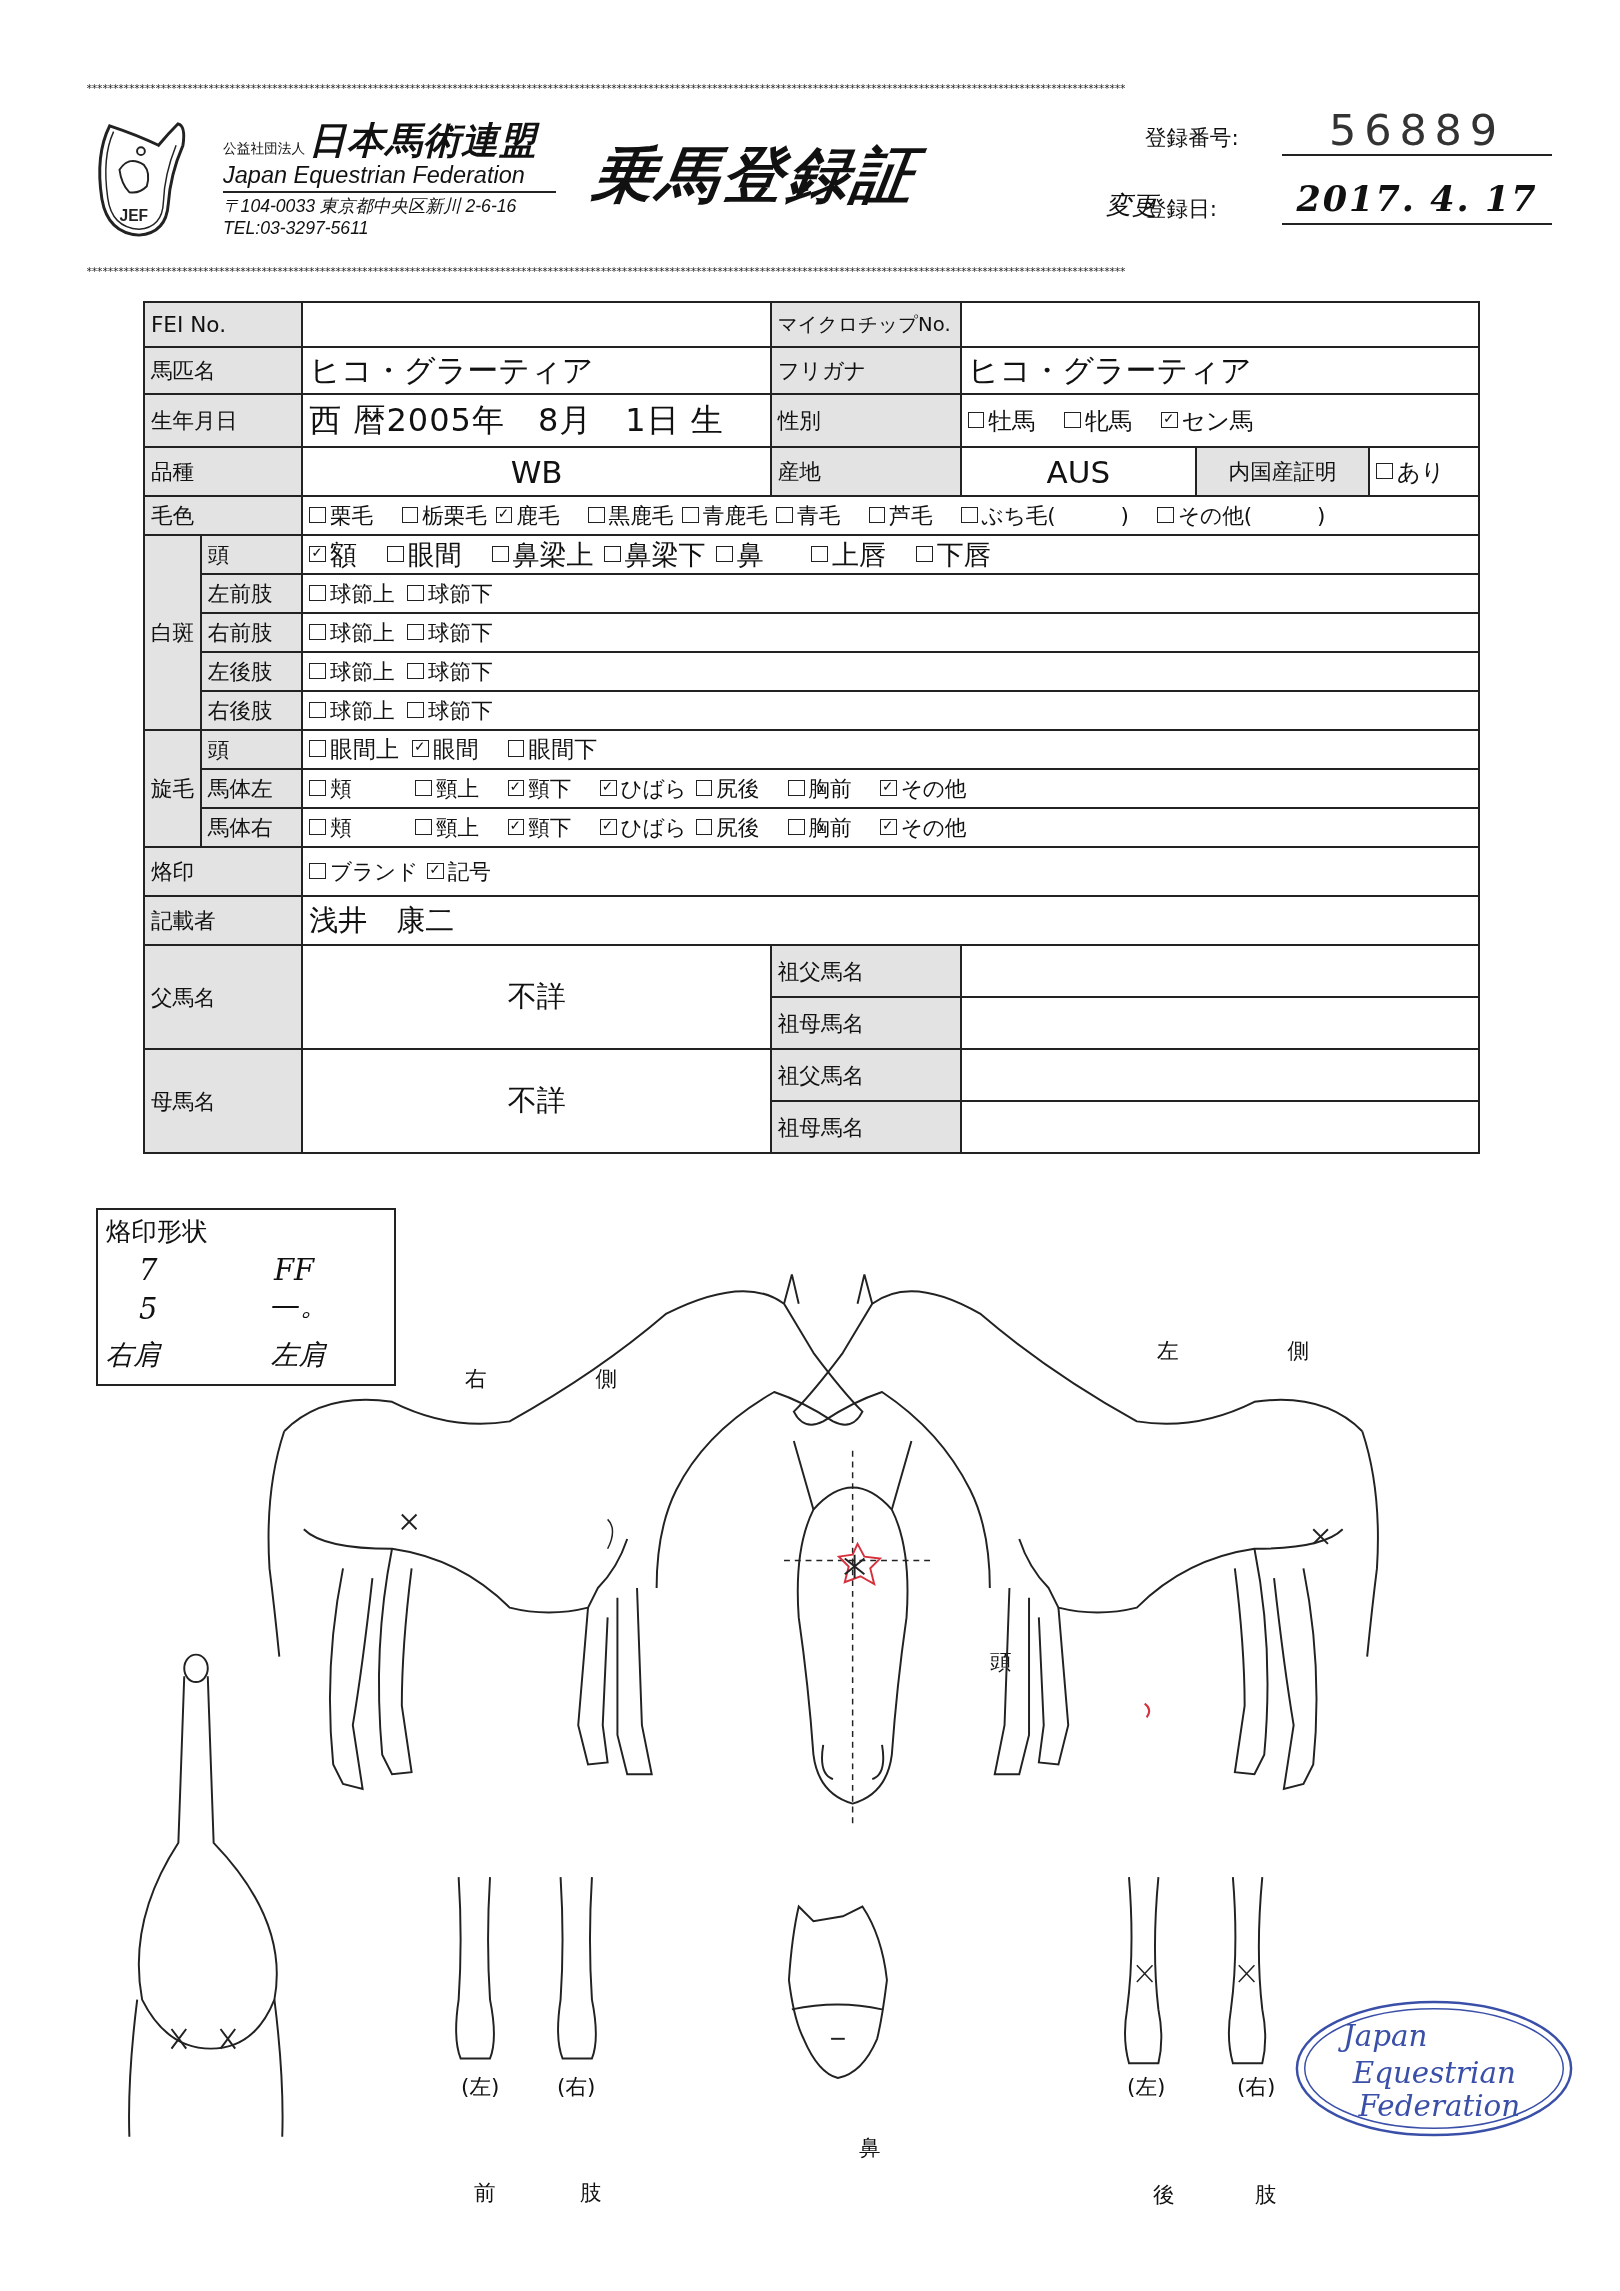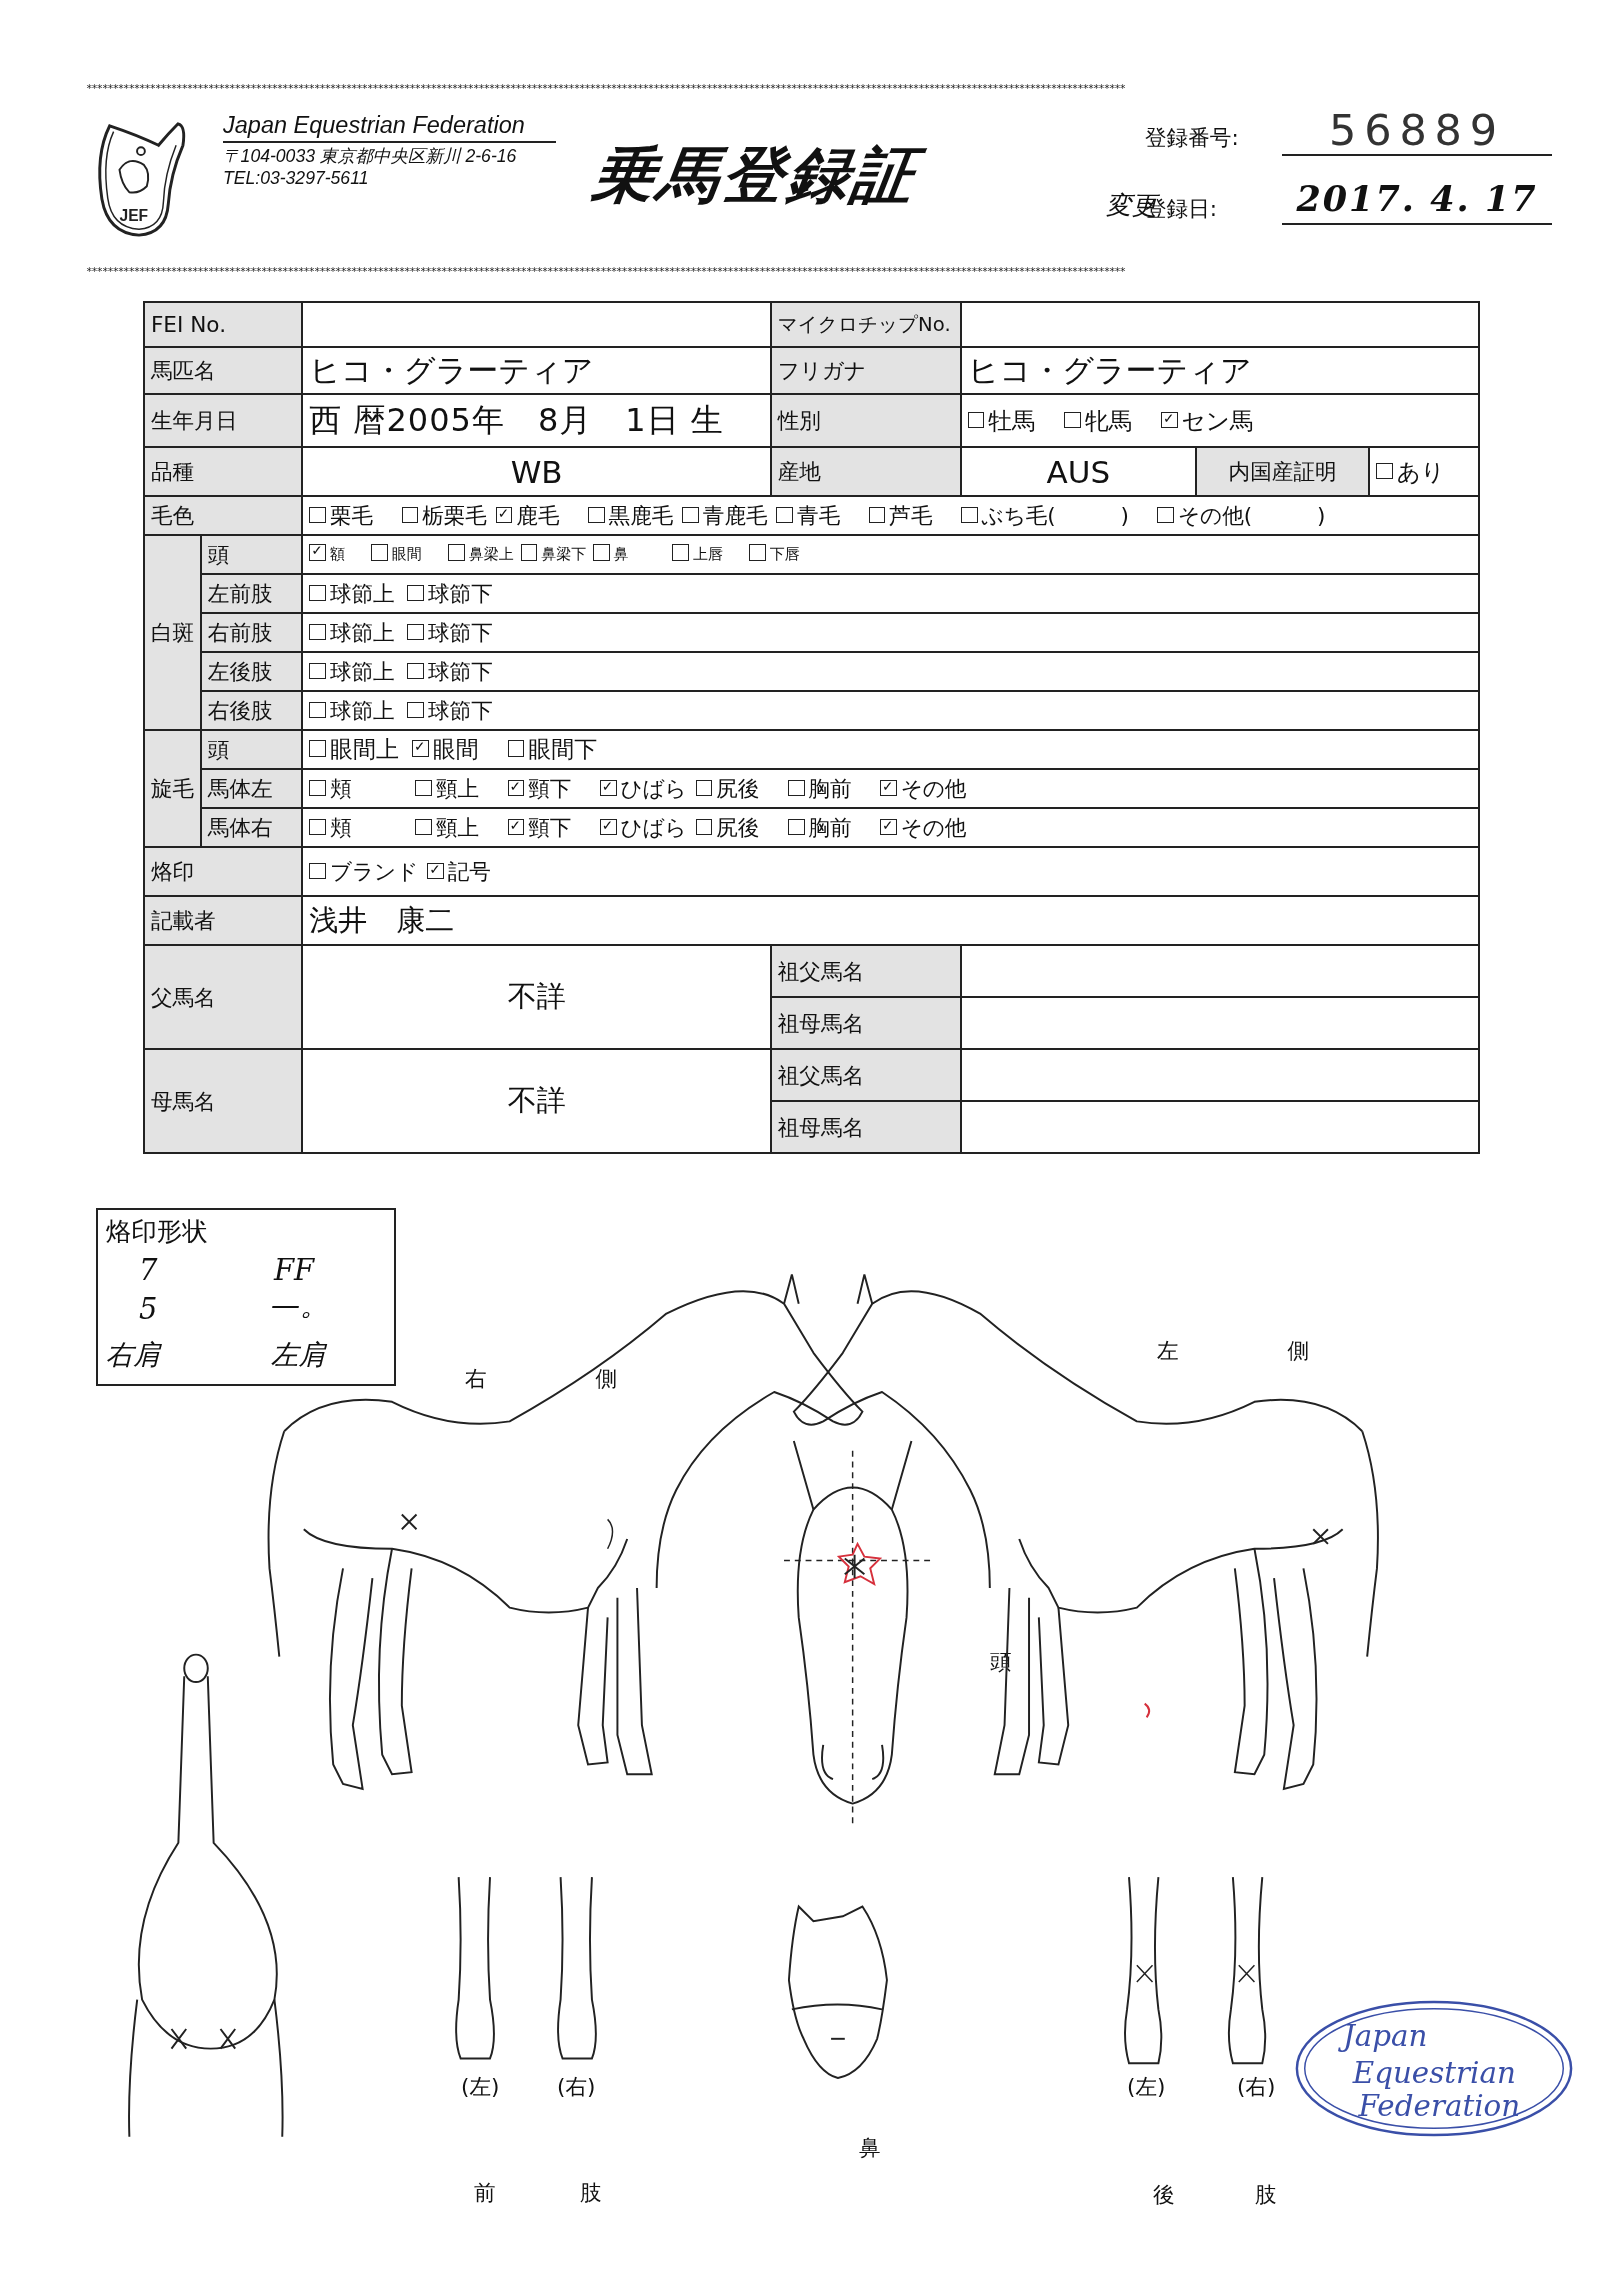--- a/index.html
+++ b/index.html
@@ -49,20 +49,23 @@
   <svg width="98" height="125" viewBox="0 0 100 128">
     <path d="M20 10 Q5 40 12 85 Q18 120 50 122 Q78 120 80 90 Q82 60 95 30 Q98 10 90 8 Q80 18 70 30 Q50 20 20 10 Z" fill="none" stroke="#222" stroke-width="3"></path>
     <path d="M24 16 Q12 42 18 84 Q22 114 50 116 Q74 114 75 88 Q76 60 88 30" fill="none" stroke="#222" stroke-width="1.5"></path>
     <path d="M30 55 Q40 40 55 50 Q62 58 58 72 Q50 80 40 78 Q32 70 30 55 Z" fill="none" stroke="#222" stroke-width="2"></path>
     <circle cx="52" cy="36" r="4" fill="none" stroke="#222" stroke-width="2"></circle>
     <text x="30" y="108" font-family="Liberation Sans, sans-serif" font-size="16" font-weight="bold" fill="#222">JEF</text>
   </svg>
 </div>
 
 <div class="org">
+  <div class="jp">
+    <span>公益社団法人</span><b>日本馬術連盟</b>
+  </div>
   <div class="en">Japan Equestrian Federation</div>
   <div class="addr">〒104-0033 東京都中央区新川 2-6-16</div>
   <div class="addr">TEL:03-3297-5611</div>
 </div>
 
 <div class="title">乗馬登録証</div>
 
 <div class="reg regno">
   <span class="lbl">登録番号:</span>
   <span class="val">56889</span>
@@ -125,21 +128,21 @@
       <span class="opt"><span class="cb"></span><span>青毛</span></span>
       <span class="opt"><span class="cb"></span><span>芦毛</span></span>
       <span class="opt"><span class="cb"></span><span>ぶち毛(　　　)</span></span>
       <span class="opt" style="margin-right:0"><span class="cb"></span><span>その他(　　　)</span></span>
     </td>
   </tr>
 
   <tr style="height:31px">
     <td class="h" rowspan="5" style="text-align:center">白斑</td>
     <td class="h">頭</td>
-    <td colspan="5" style="font-size:15px">
+    <td colspan="5" style="font-size:27px">
       <span class="opt"><span class="cb on"></span><span>額</span></span>
       <span class="opt"><span class="cb"></span><span>眼間</span></span>
       <span class="opt" style="margin-right:2px"><span class="cb"></span><span>鼻梁上</span></span>
       <span class="opt" style="margin-right:2px"><span class="cb"></span><span>鼻梁下</span></span>
       <span class="opt" style="margin-right:39px"><span class="cb"></span><span>鼻</span></span>
       <span class="opt"><span class="cb"></span><span>上唇</span></span>
       <span class="opt"><span class="cb"></span><span>下唇</span></span>
     </td>
   </tr>
   <tr style="height:31px">

